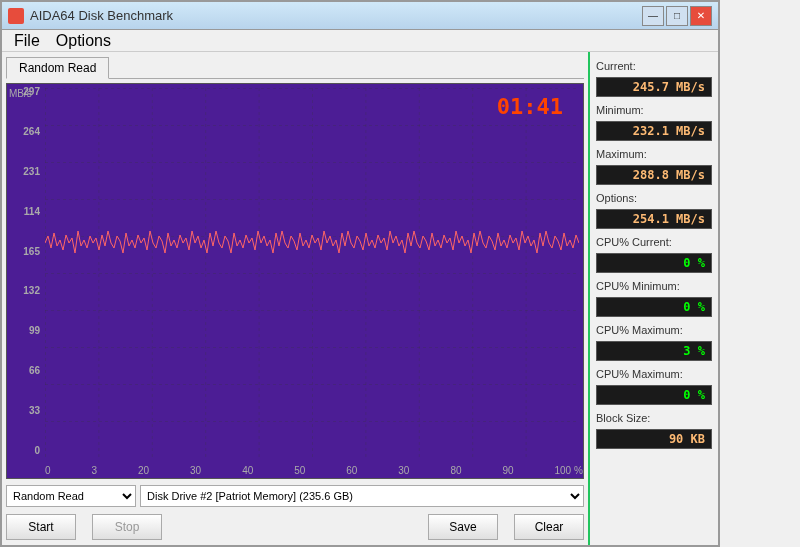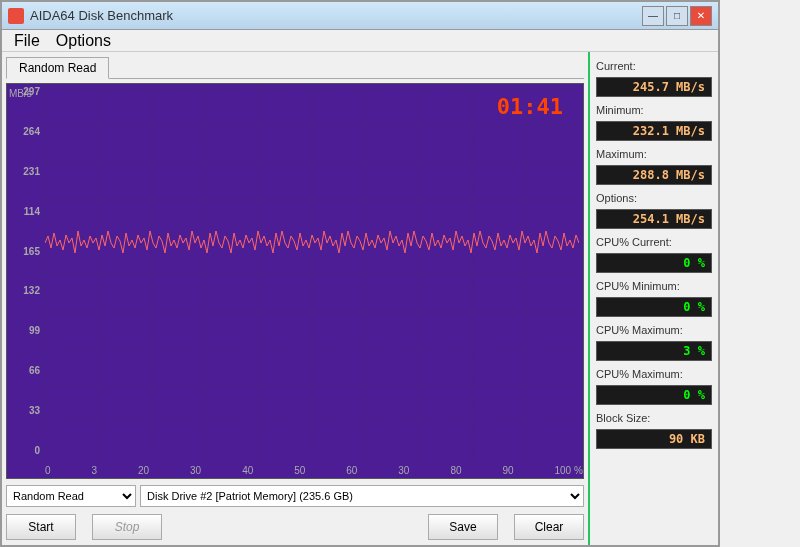--- a/index.html
+++ b/index.html
@@ -141,21 +141,21 @@
     }
     .btn {
       height: 26px;
       min-width: 70px;
       background: linear-gradient(to bottom, #ffffff, #e0e0e0);
       border: 1px solid #aaa;
       cursor: pointer;
       font-size: 12px;
       padding: 0 12px;
     }
-    .btn:disabled { color: #999; cursor: default; font-style: italic; }
+    .btn:disabled { color: #999; cursor: default; }
     .btn-spacer { flex: 1; }
     .sidebar {
       width: 130px;
       padding: 8px 6px;
       background: #f0f0f0;
       border-left: 2px solid #22c55e;
       display: flex;
       flex-direction: column;
       gap: 4px;
     }

